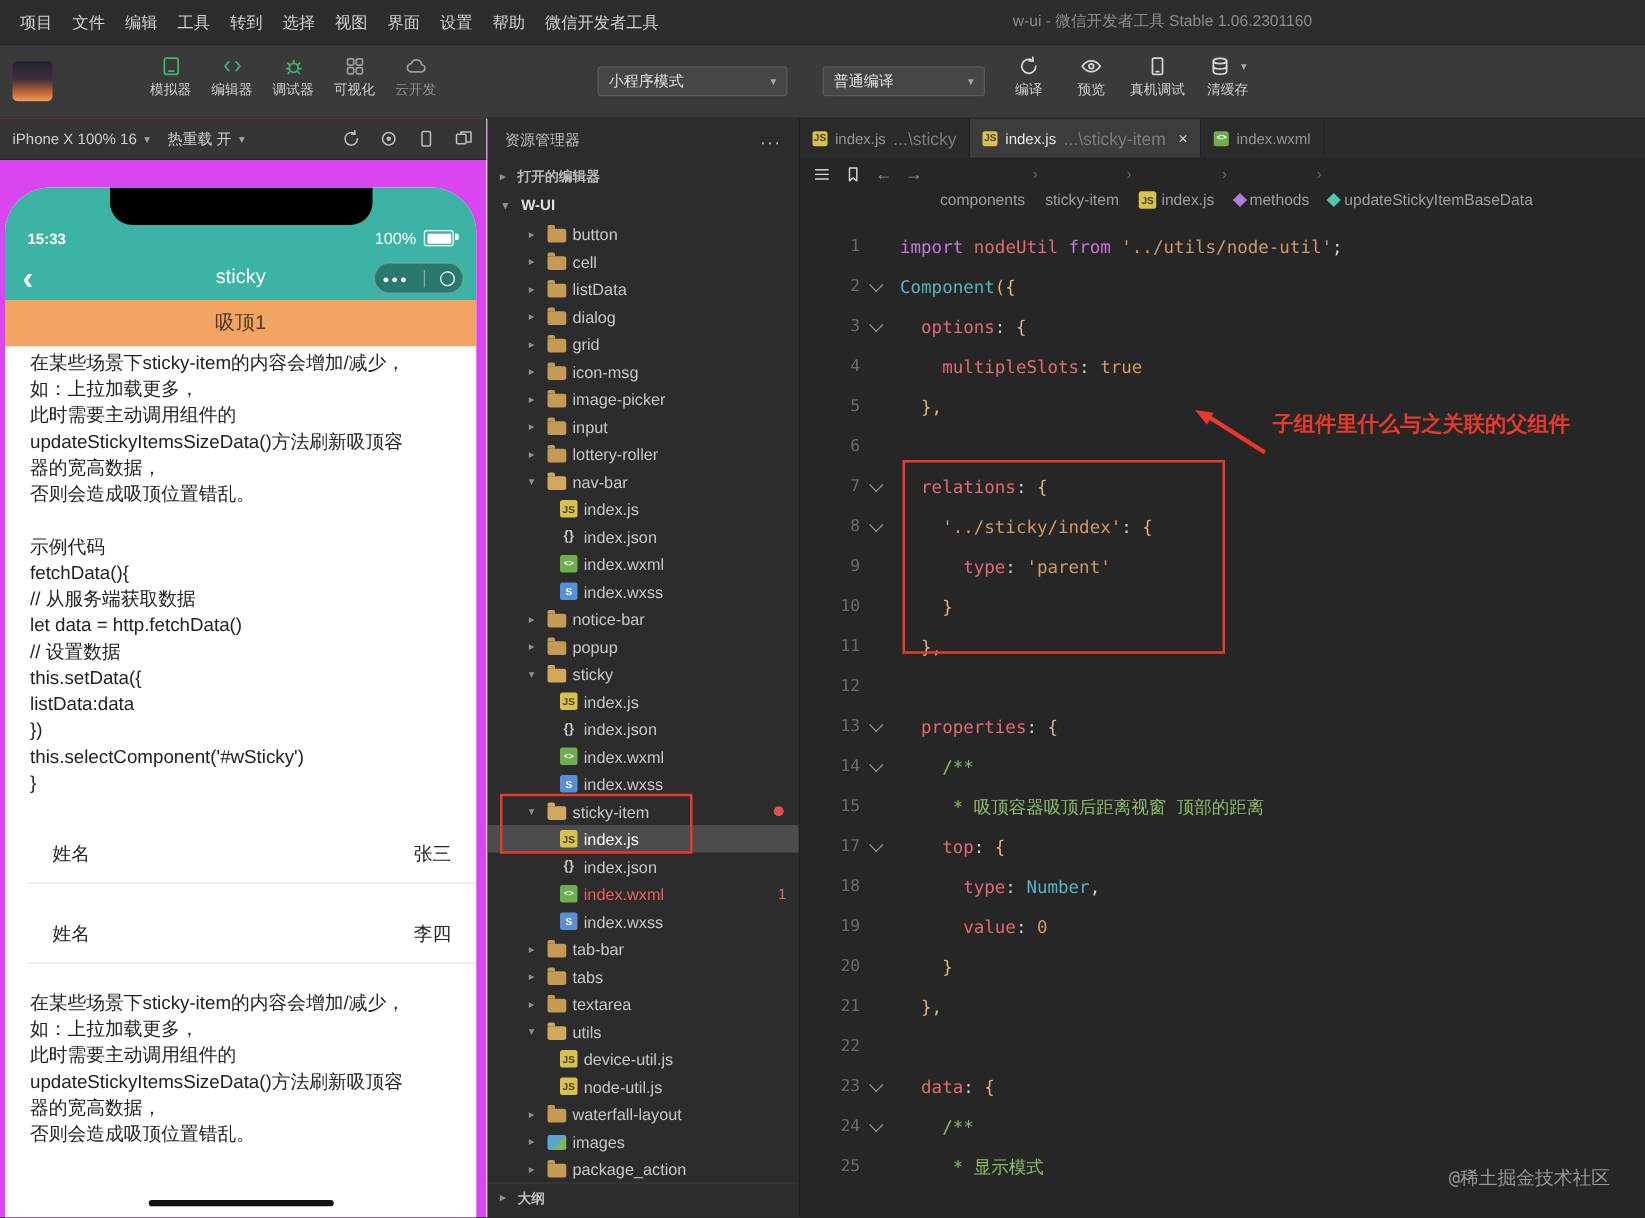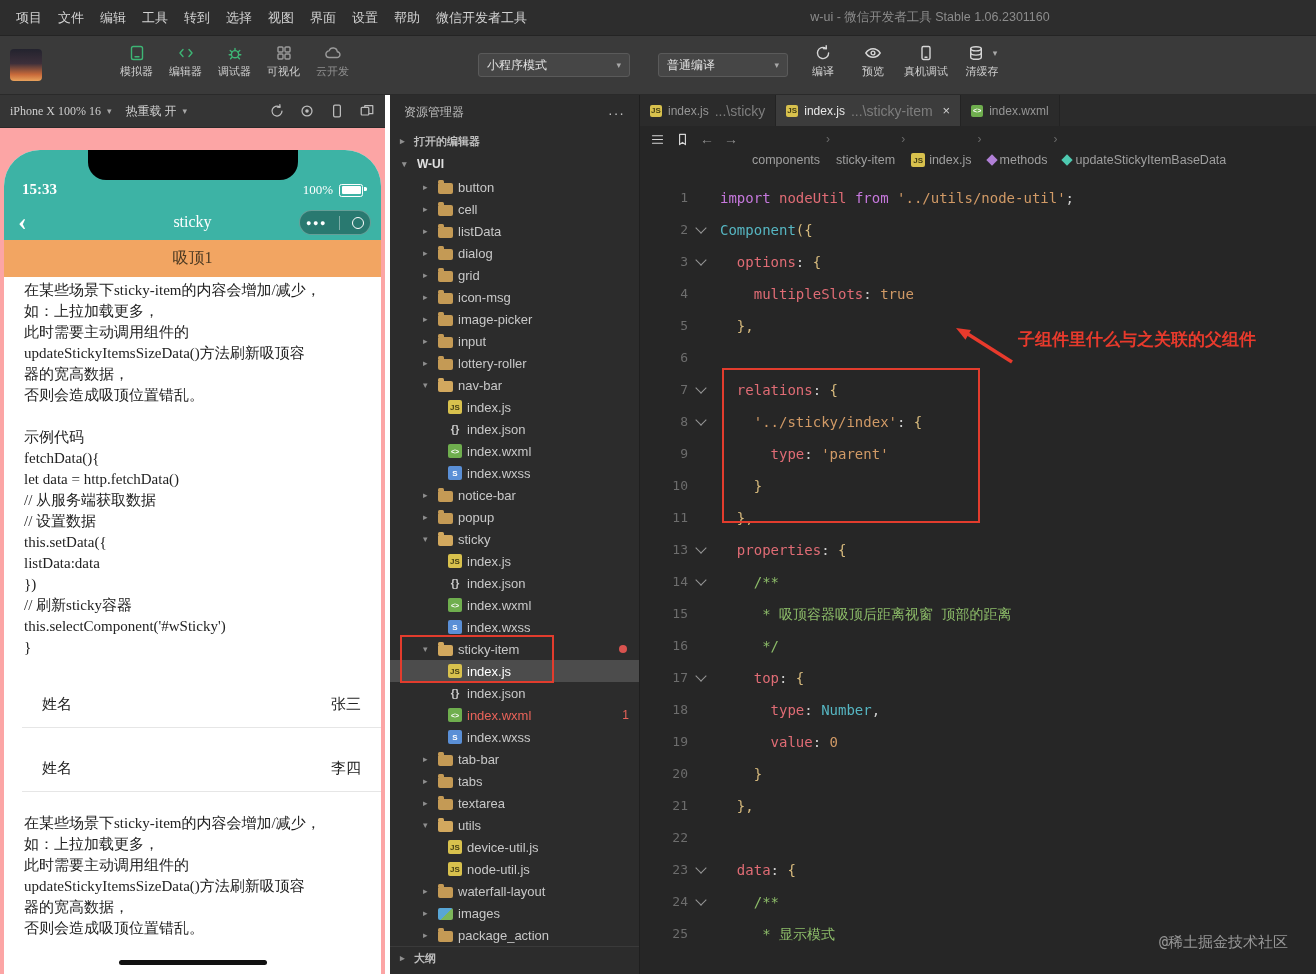--- a/index.html
+++ b/index.html
@@ -29,28 +29,28 @@
   .dd-compile{position:absolute;left:658px;top:17px;width:130px;}
   .tb-actions{position:absolute;left:798px;top:8px;display:flex;}
   .tb-actions .tb-btn{width:50px;}
   .tb-actions .tb-btn.wide{width:56px;}
   .act-iconrow{display:flex;align-items:center;gap:2px;}
 
   
   .main{flex:1;display:flex;min-height:0;}
 
   
-  .simulator{width:390px;flex:none;background:#fca5a5;position:relative;border-right:5px solid #ffffff;box-sizing:border-box;font-family:Liberation Serif, serif;}
+  .simulator{width:390px;flex:none;background:#d946ef;position:relative;border-right:1px solid #ffffff;box-sizing:border-box;}
   .sim-toolbar{height:33px;background:#353535;border-bottom:1px solid #2a2a2a;display:flex;align-items:center;padding:0 10px;box-sizing:border-box;gap:14px;}
   .sim-dd{display:flex;align-items:center;color:#cfcfcf;font-size:12px;cursor:default;white-space:nowrap;}
   .sim-icons{margin-left:auto;display:flex;gap:14px;color:#bdbdbd;align-items:center;}
   .sim-icons .svgicon{cursor:default;}
   .phone{position:absolute;left:4px;top:55px;width:377px;bottom:0;background:#ffffff;border-radius:36px 36px 0 0;overflow:hidden;}
   .p-status{height:54px;background:#3db3a5;position:relative;display:flex;align-items:flex-end;justify-content:space-between;padding:0 18px 6px 18px;box-sizing:border-box;}
-  .p-time{color:#fff;font-size:15px;font-weight:bold;}
+  .p-time{color:#fff;font-size:12px;font-weight:bold;}
   .p-batt-group{display:flex;align-items:center;color:#fff;font-size:13px;margin-top:32px;}
   .battery{width:22px;height:11px;border:1.5px solid #fff;border-radius:2.5px;position:relative;margin-left:6px;display:inline-block;}
   .battery::before{content:'';position:absolute;inset:1.5px;background:#fff;border-radius:1px;}
   .battery::after{content:'';position:absolute;right:-4.5px;top:2px;width:2.5px;height:4.5px;background:#fff;border-radius:0 1.5px 1.5px 0;}
   .notch{position:absolute;top:0;left:50%;transform:translateX(-50%);width:210px;height:30px;background:#000;border-radius:0 0 18px 18px;}
   .p-nav{height:36px;background:#3db3a5;position:relative;display:flex;align-items:center;}
   .p-back{color:#fff;font-size:26px;line-height:26px;margin-left:14px;font-weight:bold;}
   .p-title{position:absolute;left:0;right:0;text-align:center;color:#fff;font-size:16px;}
   .capsule{position:absolute;right:10px;top:6px;width:72px;height:25px;border-radius:13px;background:rgba(0,0,0,0.32);border:1px solid rgba(255,255,255,0.28);box-sizing:border-box;display:flex;align-items:center;justify-content:space-around;}
   .cap-dots{color:#fff;font-size:9px;letter-spacing:1.5px;}
@@ -321,27 +321,26 @@
           <div class="pc-text">
               <div class="pline">在某些场景下sticky-item的内容会增加/减少，</div>
               <div class="pline">如：上拉加载更多，</div>
               <div class="pline">此时需要主动调用组件的</div>
               <div class="pline">updateStickyItemsSizeData()方法刷新吸顶容</div>
               <div class="pline">器的宽高数据，</div>
               <div class="pline">否则会造成吸顶位置错乱。</div>
               <div class="pline">&nbsp;</div>
               <div class="pline">示例代码</div>
               <div class="pline">fetchData(){</div>
+              <div class="pline">// 从服务端获取数据</div>
               <div class="pline">let data = http.fetchData()</div>
-              <div class="pline">// 从服务端获取数据</div>
               <div class="pline">// 设置数据</div>
               <div class="pline">this.setData({</div>
               <div class="pline">listData:data</div>
               <div class="pline">})</div>
-              <div class="pline">// 刷新sticky容器</div>
               <div class="pline">this.selectComponent('#wSticky')</div>
               <div class="pline">}</div>
             </div>
           <div class="pc-rows">
               <div class="pc-row">
                 <span>姓名</span>
                 <span>张三</span>
               </div>
               <div class="pc-row">
                 <span>姓名</span>
@@ -665,42 +664,42 @@
               <span class="ln">10</span>
               <span class="fold"></span>
               <span class="lc" style="padding-left: 4ch;"><span class="tk-br">}</span></span>
             </div>
             <div class="code-line">
               <span class="ln">11</span>
               <span class="fold"></span>
               <span class="lc" style="padding-left: 2ch;"><span class="tk-br">},</span></span>
             </div>
             <div class="code-line">
+              <span class="ln">12</span>
+              <span class="fold"></span>
+              <span class="lc" style="padding-left: 0ch;"></span>
+            </div>
+            <div class="code-line">
               <span class="ln">13</span>
               <span class="fold">
                 <i></i>
               </span>
               <span class="lc" style="padding-left: 2ch;"><span class="tk-prop">properties</span><span class="tk-pun">: </span><span class="tk-br">{</span></span>
             </div>
             <div class="code-line">
               <span class="ln">14</span>
               <span class="fold">
                 <i></i>
               </span>
               <span class="lc" style="padding-left: 4ch;"><span class="tk-com">/**</span></span>
             </div>
             <div class="code-line">
               <span class="ln">15</span>
               <span class="fold"></span>
               <span class="lc" style="padding-left: 5ch;"><span class="tk-com">* 吸顶容器吸顶后距离视窗 顶部的距离</span></span>
-            </div>
-            <div class="code-line">
-              <span class="ln">16</span>
-              <span class="fold"></span>
-              <span class="lc" style="padding-left: 5ch;"><span class="tk-com">*/</span></span>
             </div>
             <div class="code-line">
               <span class="ln">17</span>
               <span class="fold">
                 <i></i>
               </span>
               <span class="lc" style="padding-left: 4ch;"><span class="tk-prop">top</span><span class="tk-pun">: </span><span class="tk-br">{</span></span>
             </div>
             <div class="code-line">
               <span class="ln">18</span>

